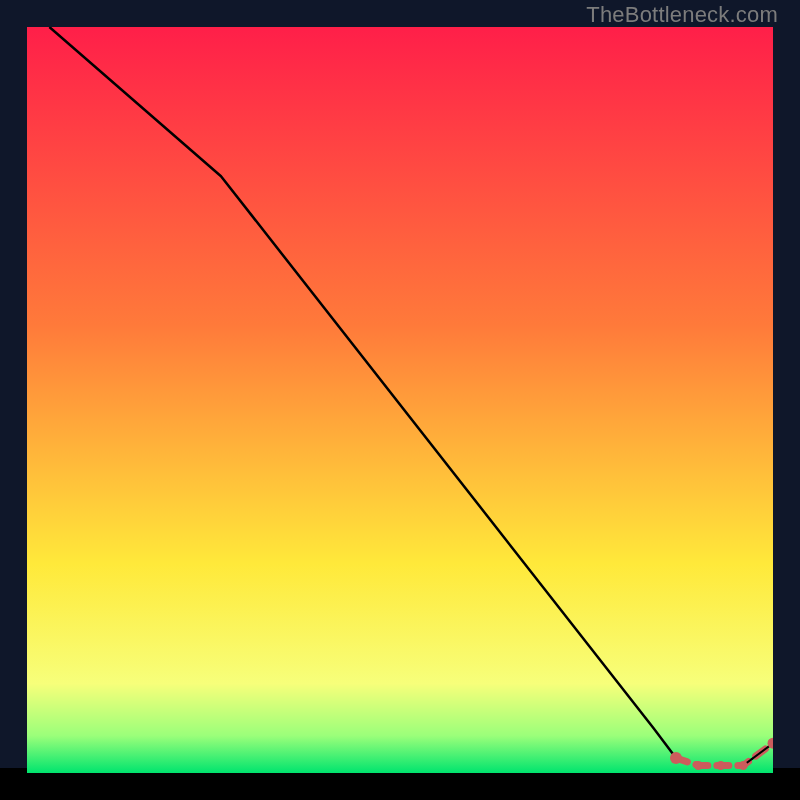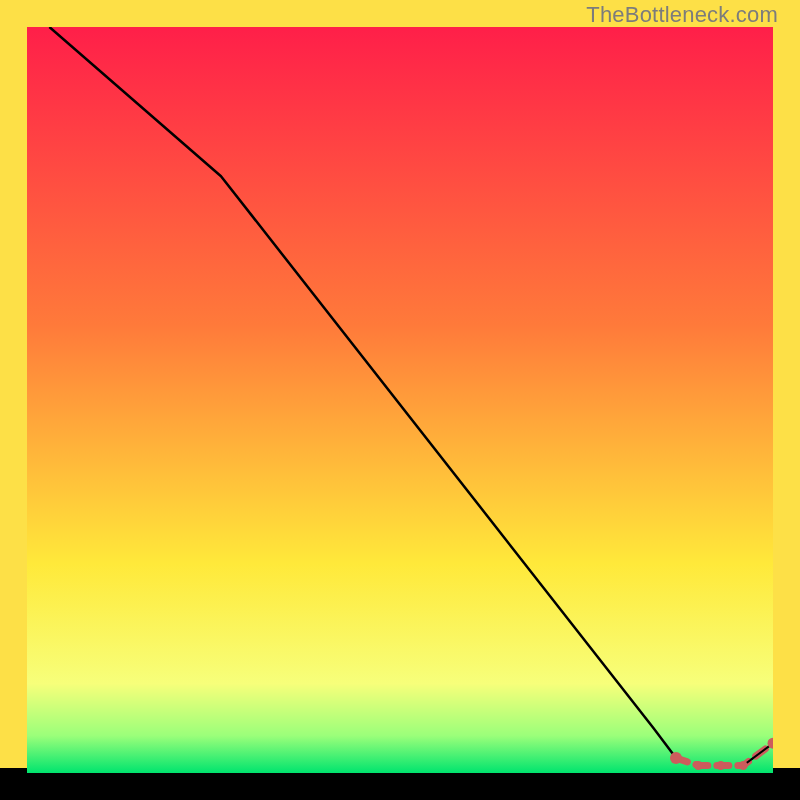--- a/index.html
+++ b/index.html
@@ -10,21 +10,21 @@
     background: #000;
     overflow: hidden;
     font-family: Arial, Helvetica, sans-serif;
   }
   .frame {
     position: absolute;
     left: 0;
     top: 0;
     width: 800px;
     height: 768px;
-    background: #fde047;
+    background: #0f172a;
   }
   .watermark {
     position: absolute;
     top: 2px;
     right: 22px;
     color: #7c7c7c;
     font-size: 22px;
     font-weight: 500;
     letter-spacing: 0.2px;
   }

